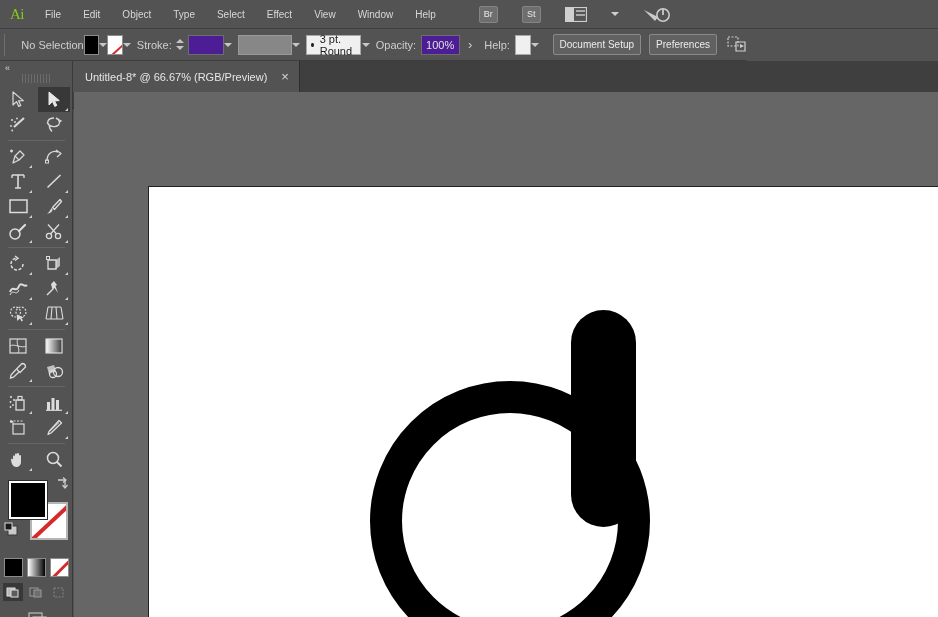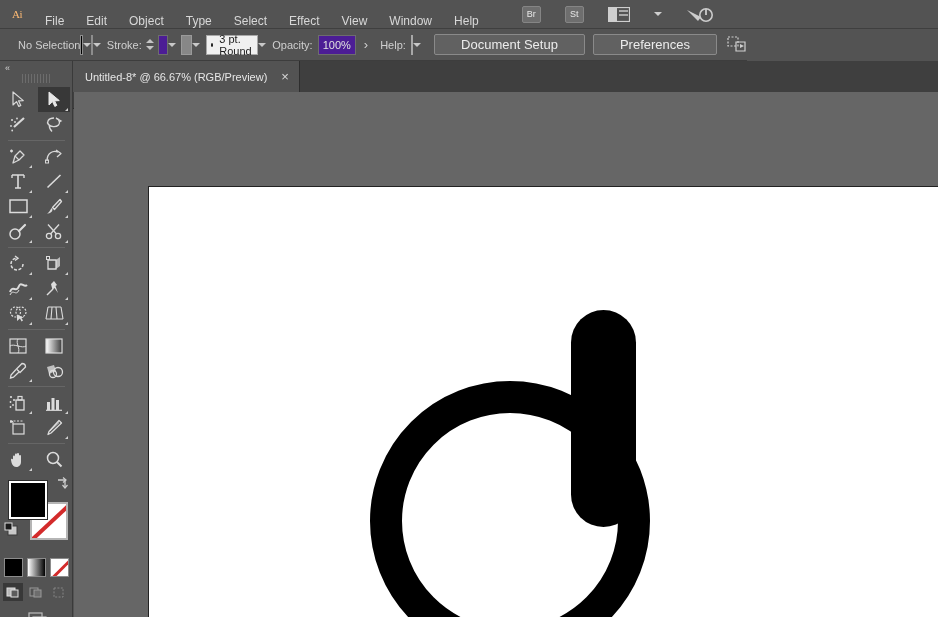--- a/index.html
+++ b/index.html
@@ -18,27 +18,27 @@
   .menubar {
     position: absolute; top: 0; left: 0; width: 938px; height: 29px;
     background: #535353;
     border-bottom: 1px solid #3f3f3f;
     display: flex; align-items: center;
   }
   .ai-logo {
     width: 34px; height: 29px;
     display: flex; align-items: center; justify-content: center;
     font-family: "Liberation Serif", serif;
-    font-weight: normal; font-size: 11px;
-    color: #fdba74;
+    font-weight: normal; font-size: 15px;
+    color: #84cc16;
     letter-spacing: -0.5px;
   }
   .menu-item {
-    padding: 7px 11px; height: 29px; line-height: 29px;
-    font-size: 12px; color: #d8d8d8; cursor: default; white-space: nowrap;
+    padding: 0 11px; height: 29px; line-height: 29px;
+    font-size: 10px; color: #d8d8d8; cursor: default; white-space: nowrap;
   }
   .menubar-right { display: flex; align-items: center; margin-left: 32px; gap: 24px; }
   .mini-btn {
     width: 19px; height: 17px;
     background: #6e6e6e;
     border: 1px solid #858585;
     border-radius: 2px;
     font-size: 9px; color: #e8e8e8;
     display: flex; align-items: center; justify-content: center;
     line-height: 1;
@@ -98,25 +98,25 @@
   .stepper .dn { border-left: 4px solid transparent; border-right: 4px solid transparent; border-top: 4px solid #c4c4c4; }
   .cb-field {
     height: 20px; background: #4c1d95;
     border: 1px solid #6d6d6d;
     display: flex; align-items: center;
     padding: 0 4px; font-size: 11px; color: #e0e0e0;
   }
   .cb-field.dim { background: #878787; border-color: #9a9a9a; }
   .cb-field.white { background: #f0f0f0; color: #1c1c1c; border-color: #a8a8a8; }
   .cb-btn {
-    height: 21px; padding: 0 26px;
+    height: 21px; padding: 0 6px;
     background: #616161;
     border: 1px solid #8a8a8a;
     border-radius: 2px;
-    font-size: 13px; color: #ececec;
+    font-size: 10px; color: #ececec;
     display: flex; align-items: center; white-space: nowrap;
   }
   .brush-dot { width: 4px; height: 4px; border-radius: 50%; background: #222; margin-right: 6px; }
 
   
   .tabbar {
     position: absolute; top: 61px; left: 0; width: 938px; height: 48px;
     background: #3f3f3f;
     border-bottom: 1px solid #2c2c2c;
   }

